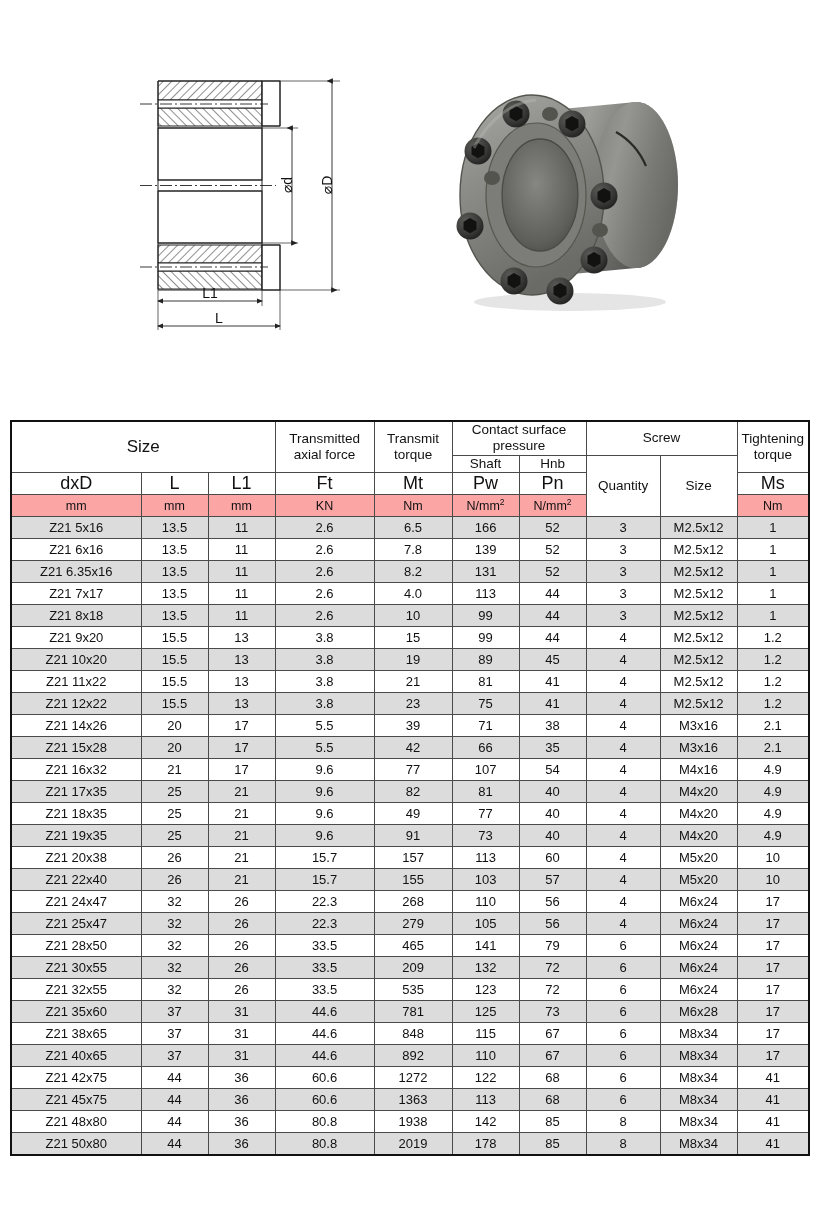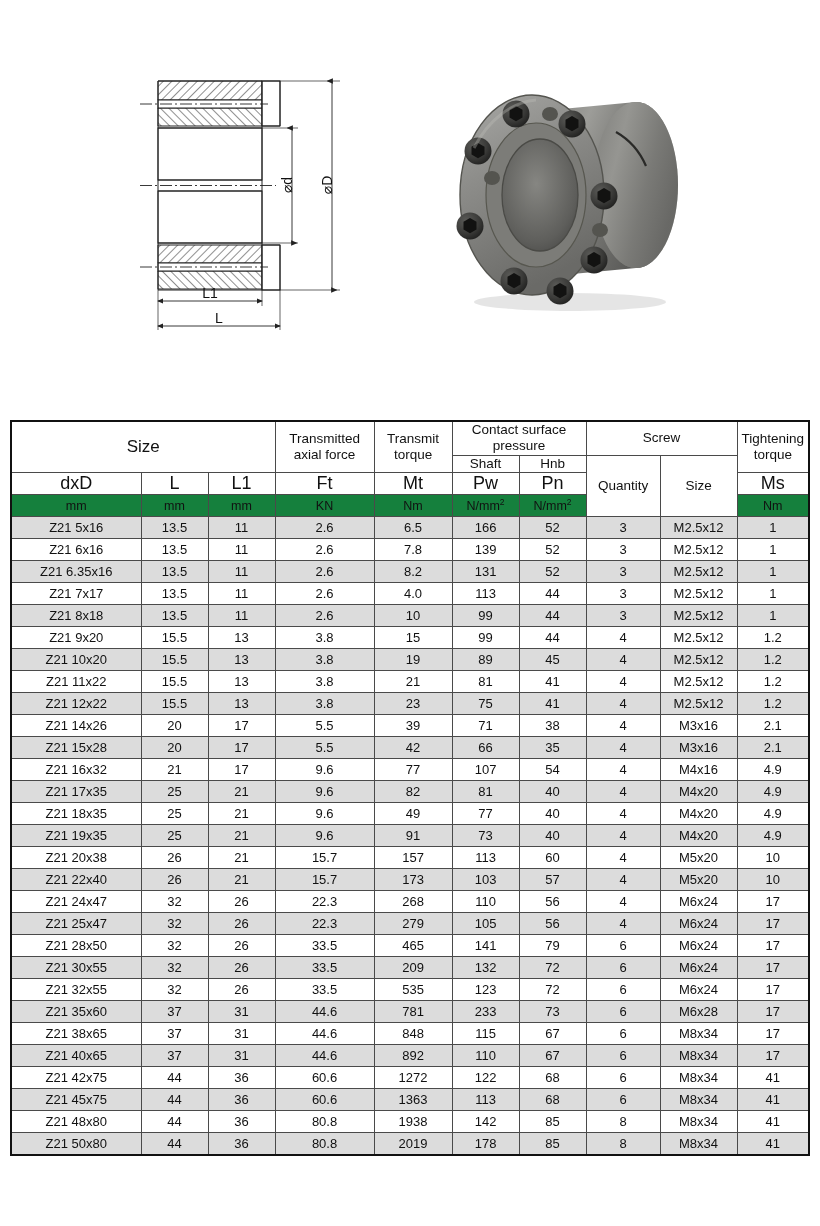--- a/index.html
+++ b/index.html
@@ -102,21 +102,21 @@
     background: #ffffff;
   }
   .hdr-sym {
     font-size: 18px;
     height: 21px;
     background: #ffffff;
   }
   .hdr-unit {
     font-size: 12.5px;
     height: 21px;
-    background: #15803d;
+    background: #fca5a5;
   }
   .hdr-unit sup, .hdr-sym sup {
     font-size: 8.5px;
     vertical-align: super;
     line-height: 0;
   }
 
   
   tbody tr td {
     font-size: 13px;
@@ -571,21 +571,21 @@
           <td>60</td>
           <td>4</td>
           <td>M5x20</td>
           <td>10</td>
         </tr>
         <tr class="odd">
           <td>Z21 22x40</td>
           <td>26</td>
           <td>21</td>
           <td>15.7</td>
-          <td>173</td>
+          <td>155</td>
           <td>103</td>
           <td>57</td>
           <td>4</td>
           <td>M5x20</td>
           <td>10</td>
         </tr>
         <tr class="even">
           <td>Z21 24x47</td>
           <td>32</td>
           <td>26</td>
@@ -644,21 +644,21 @@
           <td>6</td>
           <td>M6x24</td>
           <td>17</td>
         </tr>
         <tr class="odd">
           <td>Z21 35x60</td>
           <td>37</td>
           <td>31</td>
           <td>44.6</td>
           <td>781</td>
-          <td>233</td>
+          <td>125</td>
           <td>73</td>
           <td>6</td>
           <td>M6x28</td>
           <td>17</td>
         </tr>
         <tr class="even">
           <td>Z21 38x65</td>
           <td>37</td>
           <td>31</td>
           <td>44.6</td>

